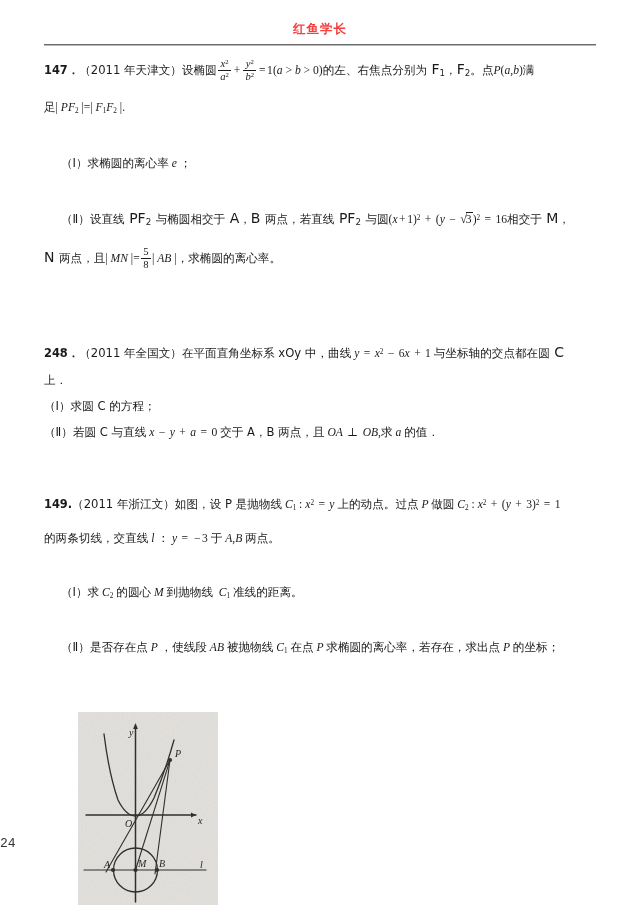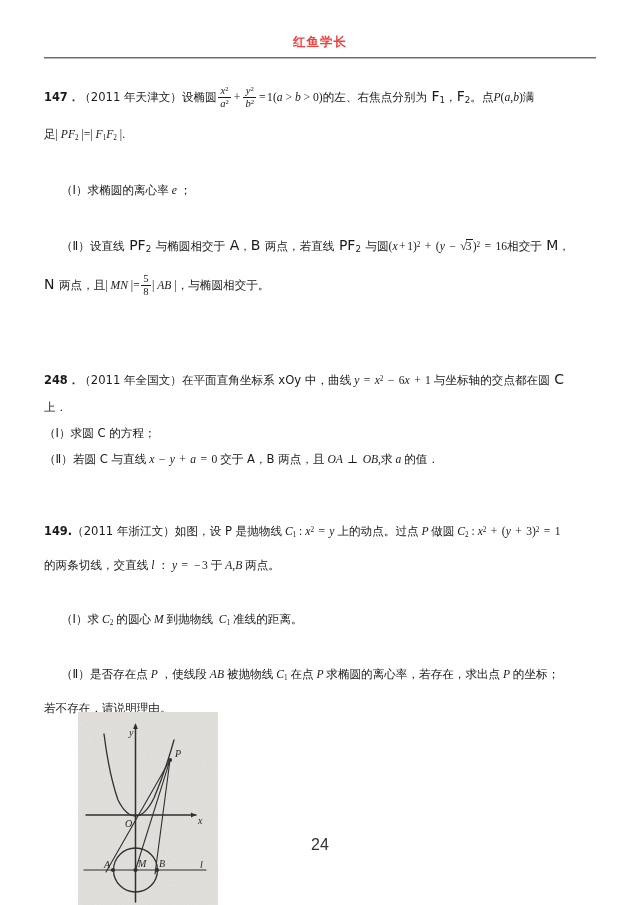--- a/index.html
+++ b/index.html
@@ -18,41 +18,41 @@
   .page {
     position: relative;
     width: 640px;
     height: 905px;
     box-sizing: border-box;
     padding: 0 44px;
   }
 
   
   .header {
-    padding-top: 32px;
+    padding-top: 19px;
     text-align: center;
   }
   .header-title {
     font-family: "DejaVu Sans", "Liberation Sans", sans-serif;
     font-weight: bold;
     font-size: 12.5px;
     letter-spacing: 1px;
     line-height: 1;
     display: inline-block;
   }
   .header-rule {
     margin-top: 7px;
     height: 0;
     border-top: 1.6px solid #6b6b6b;
     border-bottom: 0.8px solid #b9b9b9;
   }
 
   
   .content {
-    padding-top: 26px;
+    padding-top: 12px;
     font-size: 11.6px;
     line-height: 1;
   }
   .problem { margin-bottom: 0; }
   .line {
     display: block;
     white-space: nowrap;
     margin-bottom: 13px;
     line-height: 1.05;
   }
@@ -106,23 +106,22 @@
     height: 193px;
   }
   .figure-wrap svg { display: block; }
 
   
   .page-number {
     position: absolute;
     left: 0;
     right: 0;
     top: 836px;
-    text-align: center;
-    font-family: Liberation Sans, sans-serif;
-    font-size: 16px;
+    font-family: Liberation Mono, monospace;
+    font-size: 13px;
     color: #333;
   }
 </style>
 </head>
 <body>
 
 <div class="page">
 
   <div class="header">
     <span class="header-title" style="color: rgb(244, 63, 63);">红鱼学长</span>
@@ -143,21 +142,21 @@
 
       <div class="line indent">
         <span class="han">（Ⅰ）</span><span class="han">求椭圆的离心率</span><i class="v"> e </i><span class="han">；</span>
       </div>
 
       <div class="line tall indent">
         <span class="han">（Ⅱ）</span><span class="han">设直线</span><span class="sans"> PF<sub>2</sub> </span><span class="han">与椭圆相交于</span><span class="sans"> A</span><span class="han">，</span><span class="sans">B </span><span class="han">两点，若直线</span><span class="sans"> PF<sub>2</sub> </span><span class="han">与圆</span><span>(<i class="v">x</i><span class="op">+</span>1)<sup>2</sup> <span class="op">+</span> (<i class="v">y</i> <span class="op">−</span> <span class="sqrt"><span class="rad">√</span><span class="rand">3</span></span>)<sup>2</sup> <span class="op">=</span> 16</span><span class="han">相交于</span><span class="sans"> M</span><span class="han">，</span>
       </div>
 
       <div class="line tall">
-        <span class="sans">N </span><span class="han">两点，且</span><span>| <i class="v">MN</i> |=<span class="frac"><span class="nu">5</span><span class="de">8</span></span>| <i class="v">AB</i> |</span><span class="han">，与椭圆相交于。</span>
+        <span class="sans">N </span><span class="han">两点，且</span><span>| <i class="v">MN</i> |=<span class="frac"><span class="nu">5</span><span class="de">8</span></span>| <i class="v">AB</i> |</span><span class="han">，求椭圆的离心率。</span>
       </div>
     </div>
 
     <div class="gap-lg"></div>
 
     <div class="problem">
 
       <div class="line">
         <b class="num">248．</b><span class="han">（2011 年全国文）在平面直角坐标系 xOy 中，曲线</span><span> <i class="v">y</i> <span class="op">=</span> <i class="v">x</i><sup>2</sup> <span class="op">−</span> 6<i class="v">x</i> <span class="op">+</span> 1 </span><span class="han">与坐标轴的交点都在圆</span><span class="sans"> C </span>
       </div>
@@ -188,23 +187,20 @@
       </div>
 
       <div class="line tall indent">
         <span class="han">（Ⅰ）</span><span class="han">求</span><span> <i class="v">C</i><sub>2</sub> </span><span class="han">的圆心</span><i class="v"> M </i><span class="han">到抛物线</span><span> &nbsp;<i class="v">C</i><sub>1</sub> </span><span class="han">准线的距离。</span>
       </div>
 
       <div class="line tall indent">
         <span class="han">（Ⅱ）</span><span class="han">是否存在点</span><i class="v"> P </i><span class="han">，使线段</span><span> <i class="v">AB</i> </span><span class="han">被抛物线</span><span> <i class="v">C</i><sub>1</sub> </span><span class="han">在点</span><i class="v"> P </i><span class="han">求椭圆的离心率，若存在，求出点</span><i class="v"> P </i><span class="han">的坐标；</span>
       </div>
 
-      <div class="line">
-        <span class="han">若不存在，请说明理由。</span>
-      </div>
     </div>
   </div>
 
   <div class="figure-wrap">
     <svg width="140" height="193" viewBox="0 0 140 193" xmlns="http://www.w3.org/2000/svg">
       <defs>
         <filter id="grain" x="0" y="0" width="100%" height="100%">
           <feTurbulence type="fractalNoise" baseFrequency="0.85" numOctaves="3" result="n"></feTurbulence>
           <feColorMatrix in="n" type="saturate" values="0"></feColorMatrix>
           <feComponentTransfer>

